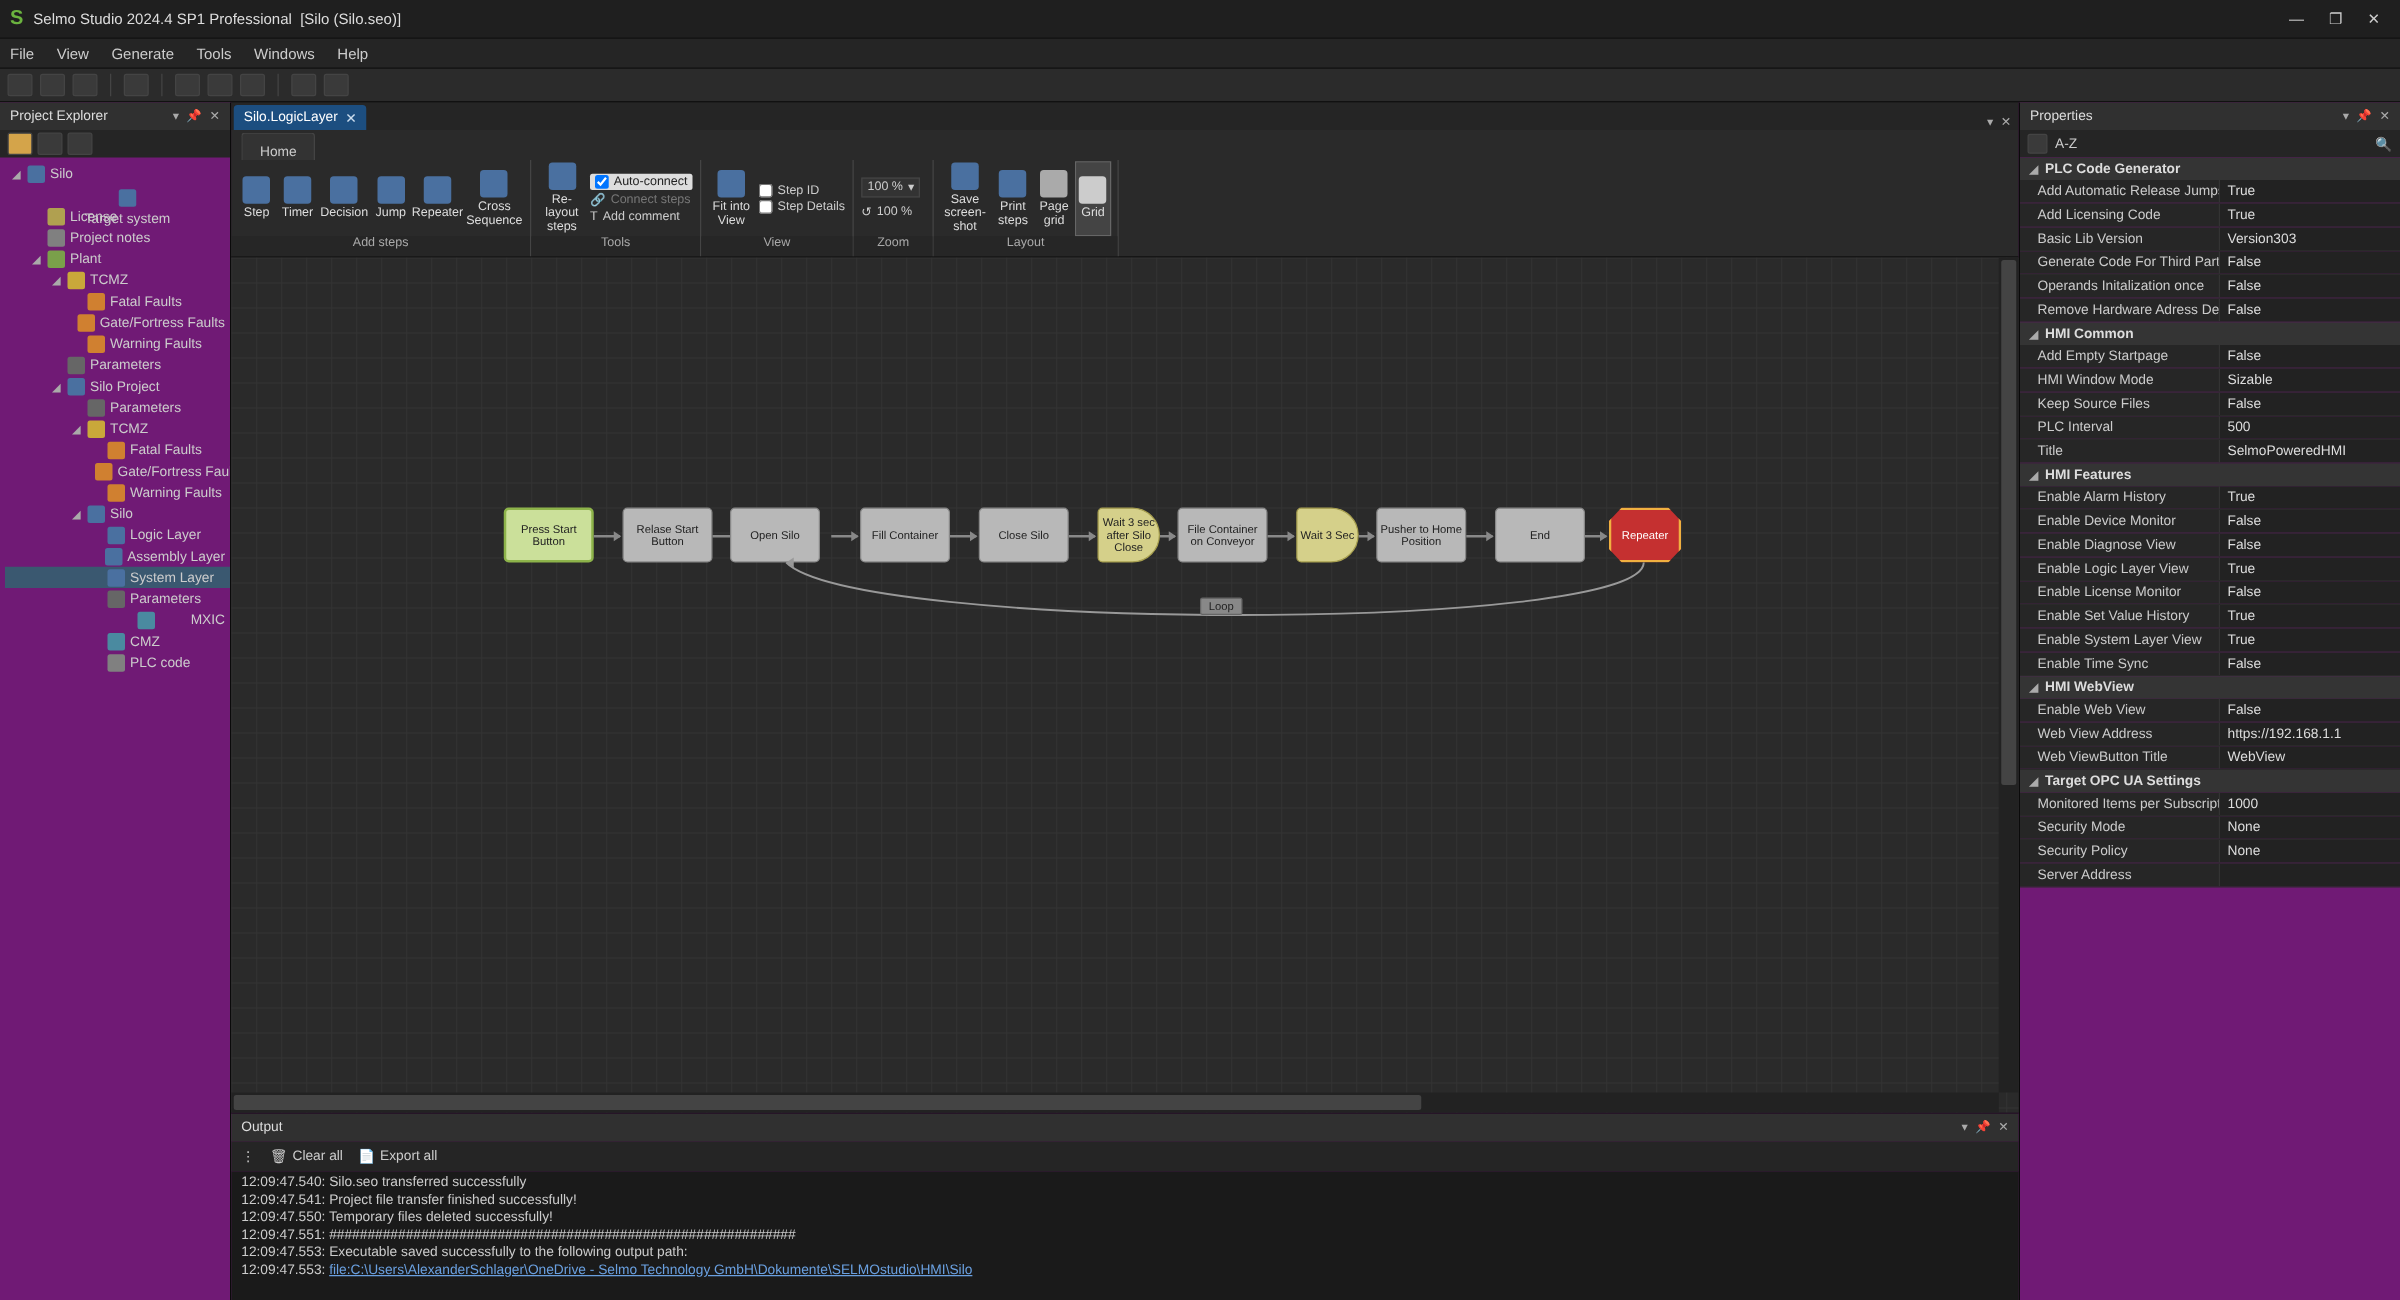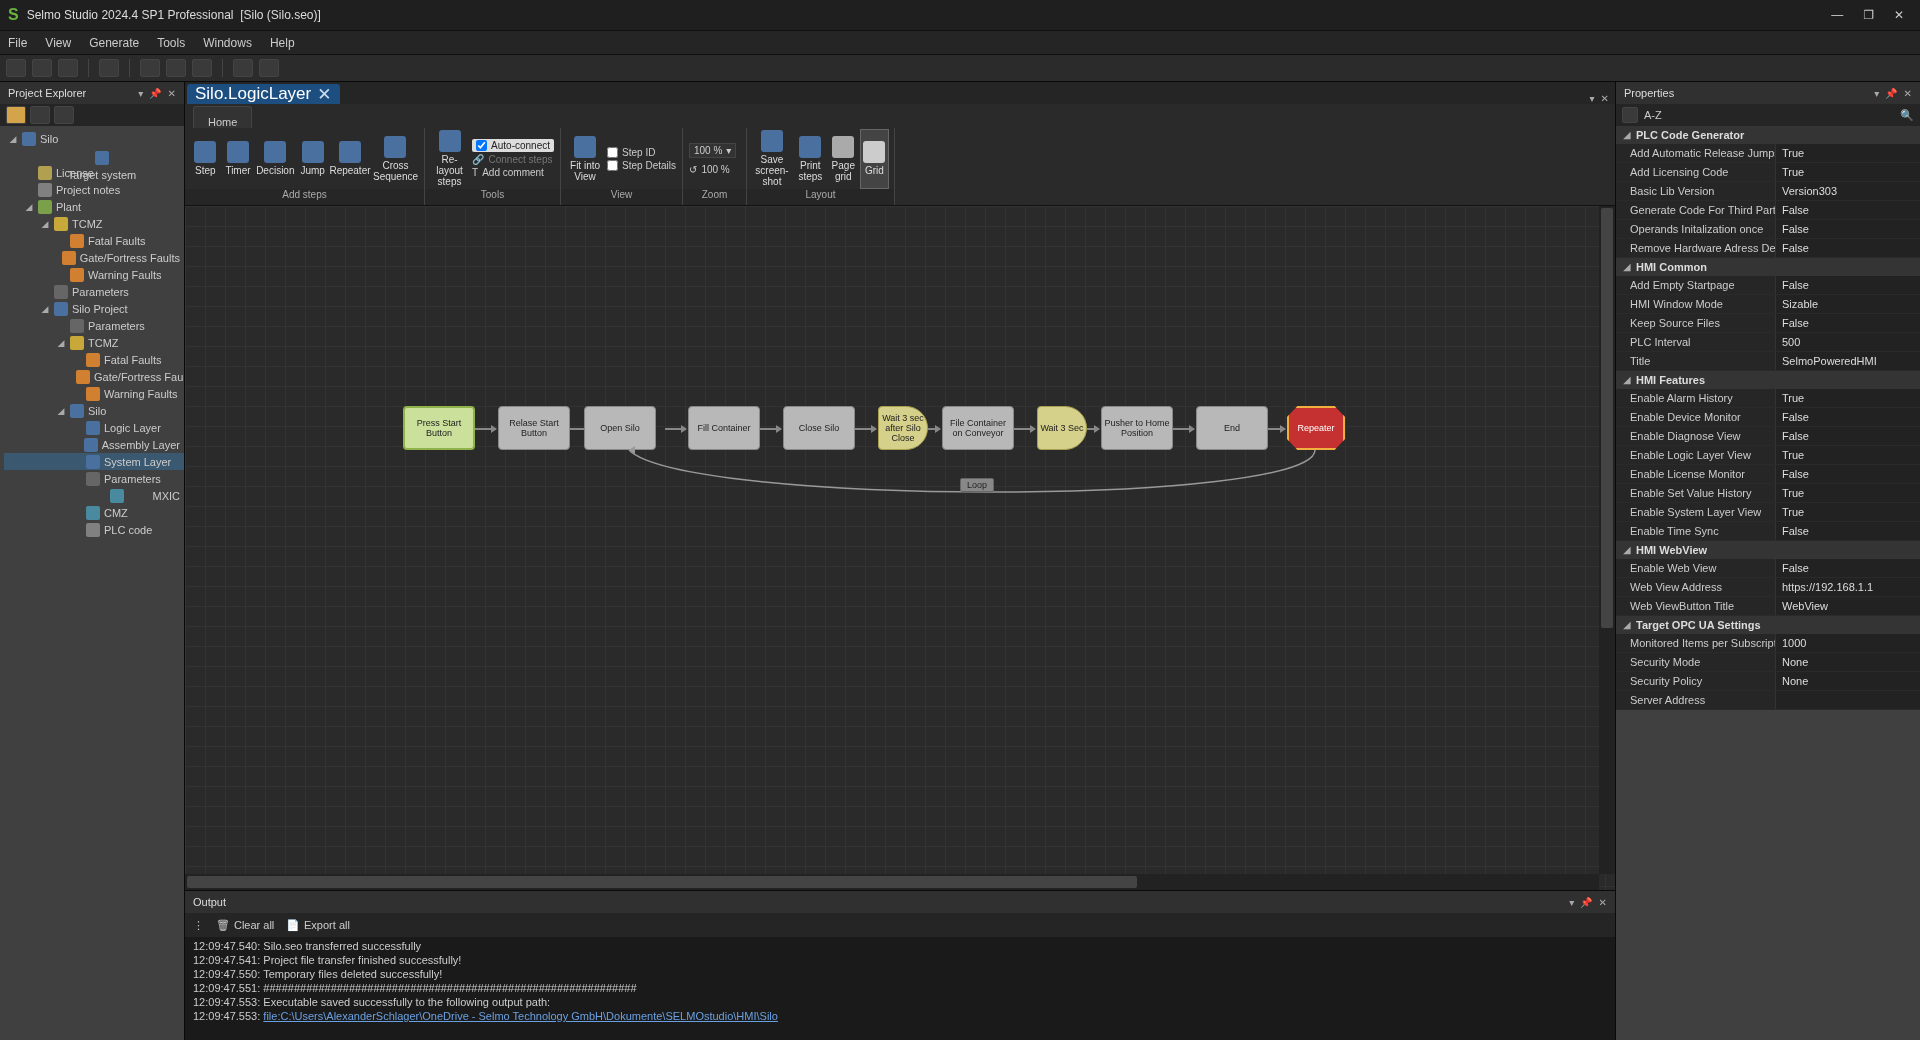--- a/index.html
+++ b/index.html
@@ -8,42 +8,42 @@
 .titlebar .logo { color:#6bb33f; font-weight:bold; font-size:16px; margin-right:8px; }
 .titlebar .title { color:#ddd; font-size:12px; flex:1; }
 .titlebar .winbtns { display:flex; gap:20px; padding-right:8px;}
 .titlebar .winbtns span { color:#ccc; font-size:12px; cursor:pointer; }
 .menubar { height:24px; background:#252525; display:flex; align-items:center; padding:0 8px; gap:18px; border-top:1px solid #111; }
 .menubar span { color:#ccc; cursor:pointer; font-size:12px;}
 .toolbar1 { height:28px; background:#2b2b2b; display:flex; align-items:center; padding:0 6px; gap:6px; border-top:1px solid #111; border-bottom:1px solid #0a0a0a; }
 .tbicon { width:20px; height:18px; background:#3a3a3a; border:1px solid #444; border-radius:2px; cursor:pointer; }
 .tbsep { width:1px; height:18px; background:#444; margin:0 4px; }
 .mainrow { flex:1; display:flex; min-height:0; }
-.panel { background:#404040; display:flex; flex-direction:column; }
+.panel { background:#701a75; display:flex; flex-direction:column; }
 .panel-head { height:22px; background:#303030; display:flex; align-items:center; padding:0 8px; font-size:11px; color:#ddd; }
 .panel-head .spacer { flex:1; }
 .panel-head .pbtn { margin-left:6px; color:#aaa; cursor:pointer; font-size:10px;}
 .explorer { width:185px; border-right:1px solid #0a0a0a; }
 .explorer-tools { height:22px; background:#252525; display:flex; align-items:center; padding:0 6px; gap:4px; }
 .tree { flex:1; overflow:auto; padding:4px 0 4px 4px; }
 .tree-node { display:flex; align-items:center; height:17px; gap:4px; cursor:pointer; white-space:nowrap; padding-right:4px;}
 .tree-node.sel { background:#3a5870; }
 .tw { width:10px; text-align:center; color:#aaa; font-size:9px;}
 .ticon { width:14px; height:14px; background:#5a8dc5; border-radius:2px; flex-shrink:0;}
 .ticon.yfolder { background:#c9a83a; }
 .ticon.warn { background:#d08030; }
 .ticon.param { background:#666; }
 .ticon.db { background:#4a70a0; }
 .ticon.mx { background:#4a8aa0; }
 .ticon.pl { background:#7aa04a; }
 .ticon.lic { background:#b0a050; }
 .ticon.note { background:#808080;}
 .center { flex:1; display:flex; flex-direction:column; min-width:0;}
 .tabstrip { height:22px; background:#252525; display:flex; align-items:flex-end; padding-left:2px;}
-.tab { height:20px; background:#1c4e80; color:#fff; padding:0 8px; display:flex; align-items:center; gap:6px; font-size:17px; border-top-left-radius:3px; border-top-right-radius:3px;}
+.tab { height:20px; background:#1c4e80; color:#fff; padding:0 8px; display:flex; align-items:center; gap:6px; font-size:11px; border-top-left-radius:3px; border-top-right-radius:3px;}
 .tab .x { color:#cde; cursor:pointer;}
 .tabstrip .spacer{flex:1;}
 .tabstrip .pbtn{margin-right:6px;color:#aaa;cursor:pointer;font-size:10px;}
 .subtabstrip { height:24px; background:#2a2a2a; display:flex; align-items:flex-end; padding-left:8px;}
 .subtab { height:22px; background:#333; border:1px solid #444; border-bottom:none; padding:0 14px; display:flex; align-items:flex-end; font-size:11px; border-top-left-radius:3px; border-top-right-radius:3px;}
 .ribbon { height:78px; background:#2a2a2a; display:flex; border-bottom:1px solid #111;}
 .rgroup { display:flex; flex-direction:column; border-right:1px solid #444;}
 .rgroup-body { flex:1; display:flex; align-items:center; padding:0 6px; gap:4px;}
 .rgroup-label { height:16px; text-align:center; font-size:10px; color:#aaa; background:#262626;}
 .rbtn { display:flex; flex-direction:column; align-items:center; justify-content:center; width:42px; height:58px; cursor:pointer; gap:2px;}

